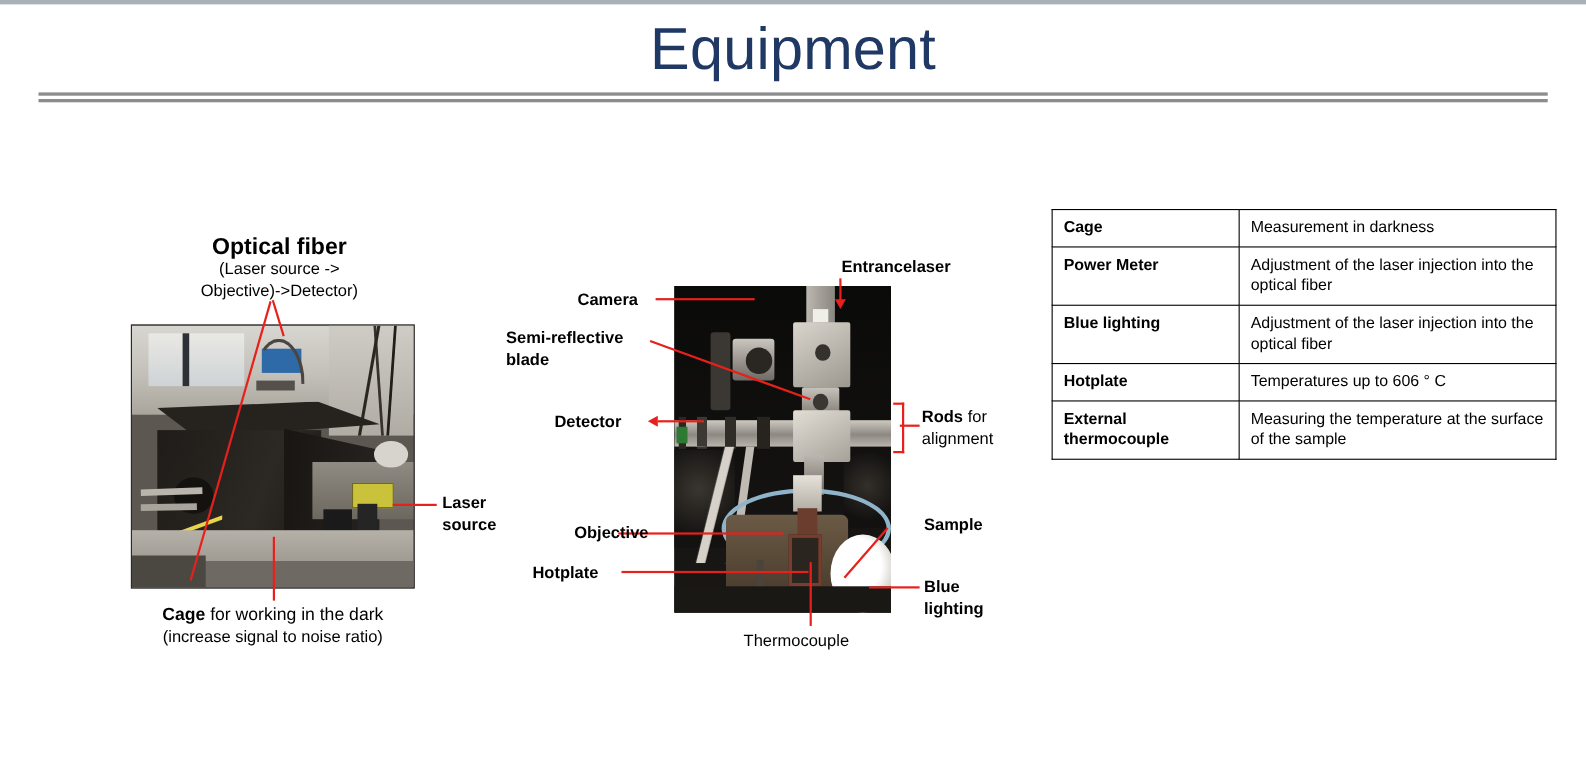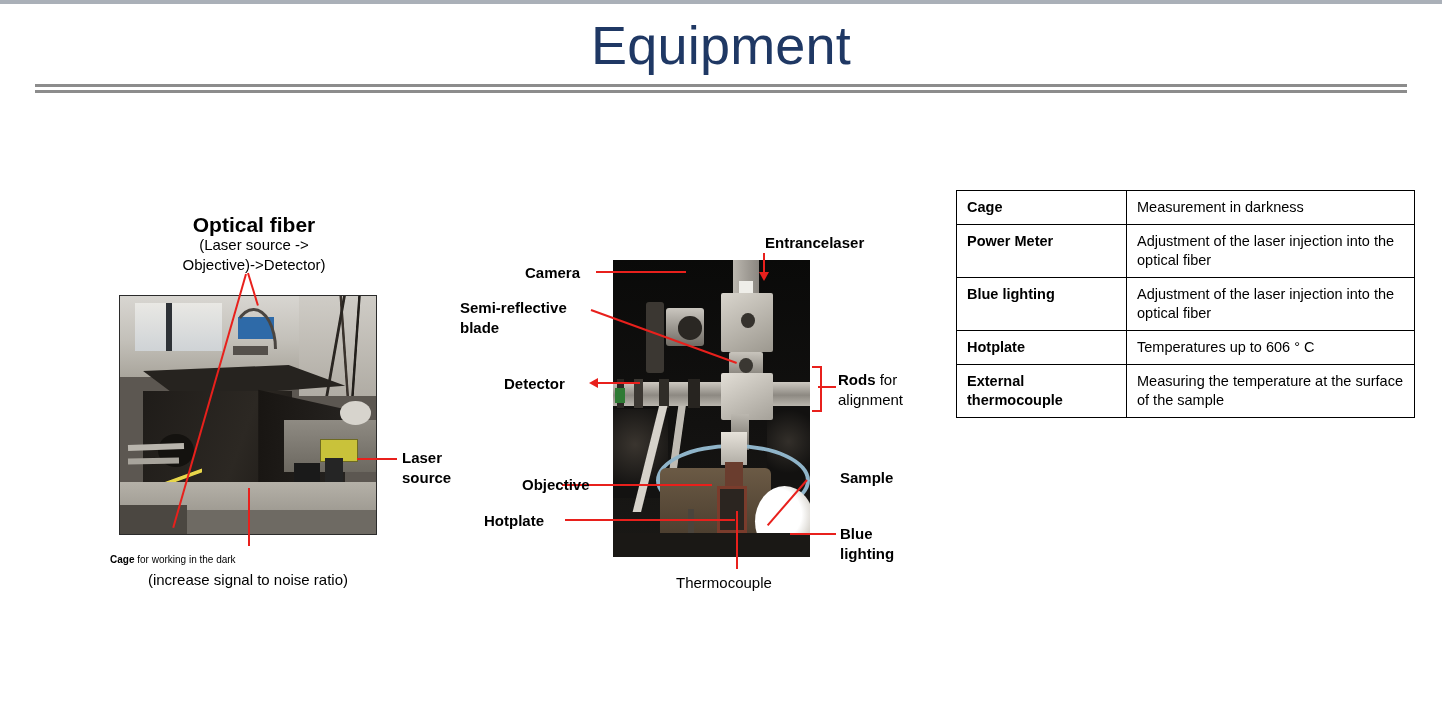--- a/index.html
+++ b/index.html
@@ -159,22 +159,22 @@
   .pl-blk3 { position: absolute; left: 62%; top: 78%; width: 8%; height: 9%; background: #1f1f1f; }
   .pl-green { position: absolute; left: 55%; top: 86%; width: 4%; height: 5%; background: #2f7a33; }
   .pl-white-blob { position: absolute; left: 86%; top: 44%; width: 12%; height: 10%; border-radius: 50%; background: #d7d4cd; }
   .pl-bottom-dark { position: absolute; left: 0; bottom: 0; width: 26%; height: 12%; background: #4b4741; }
 
   
   .rl { position: absolute; background: #e8201c; }
 
   .cage-caption-1 {
     position: absolute; left: 110px; top: 550px;
-    width: 276px; text-align: left;
-    font-size: 10px; line-height: 20px;
+    width: 276px; text-align: center;
+    font-size: 16px; line-height: 20px;
   }
   .cage-caption-2 {
     position: absolute; left: 110px; top: 570px;
     width: 276px; text-align: center;
     font-size: 15px; line-height: 20px;
   }
   .laser-source-lbl {
     position: absolute; left: 402px; top: 448px;
     font-size: 15px; line-height: 20px; font-weight: bold;
     width: 70px;

